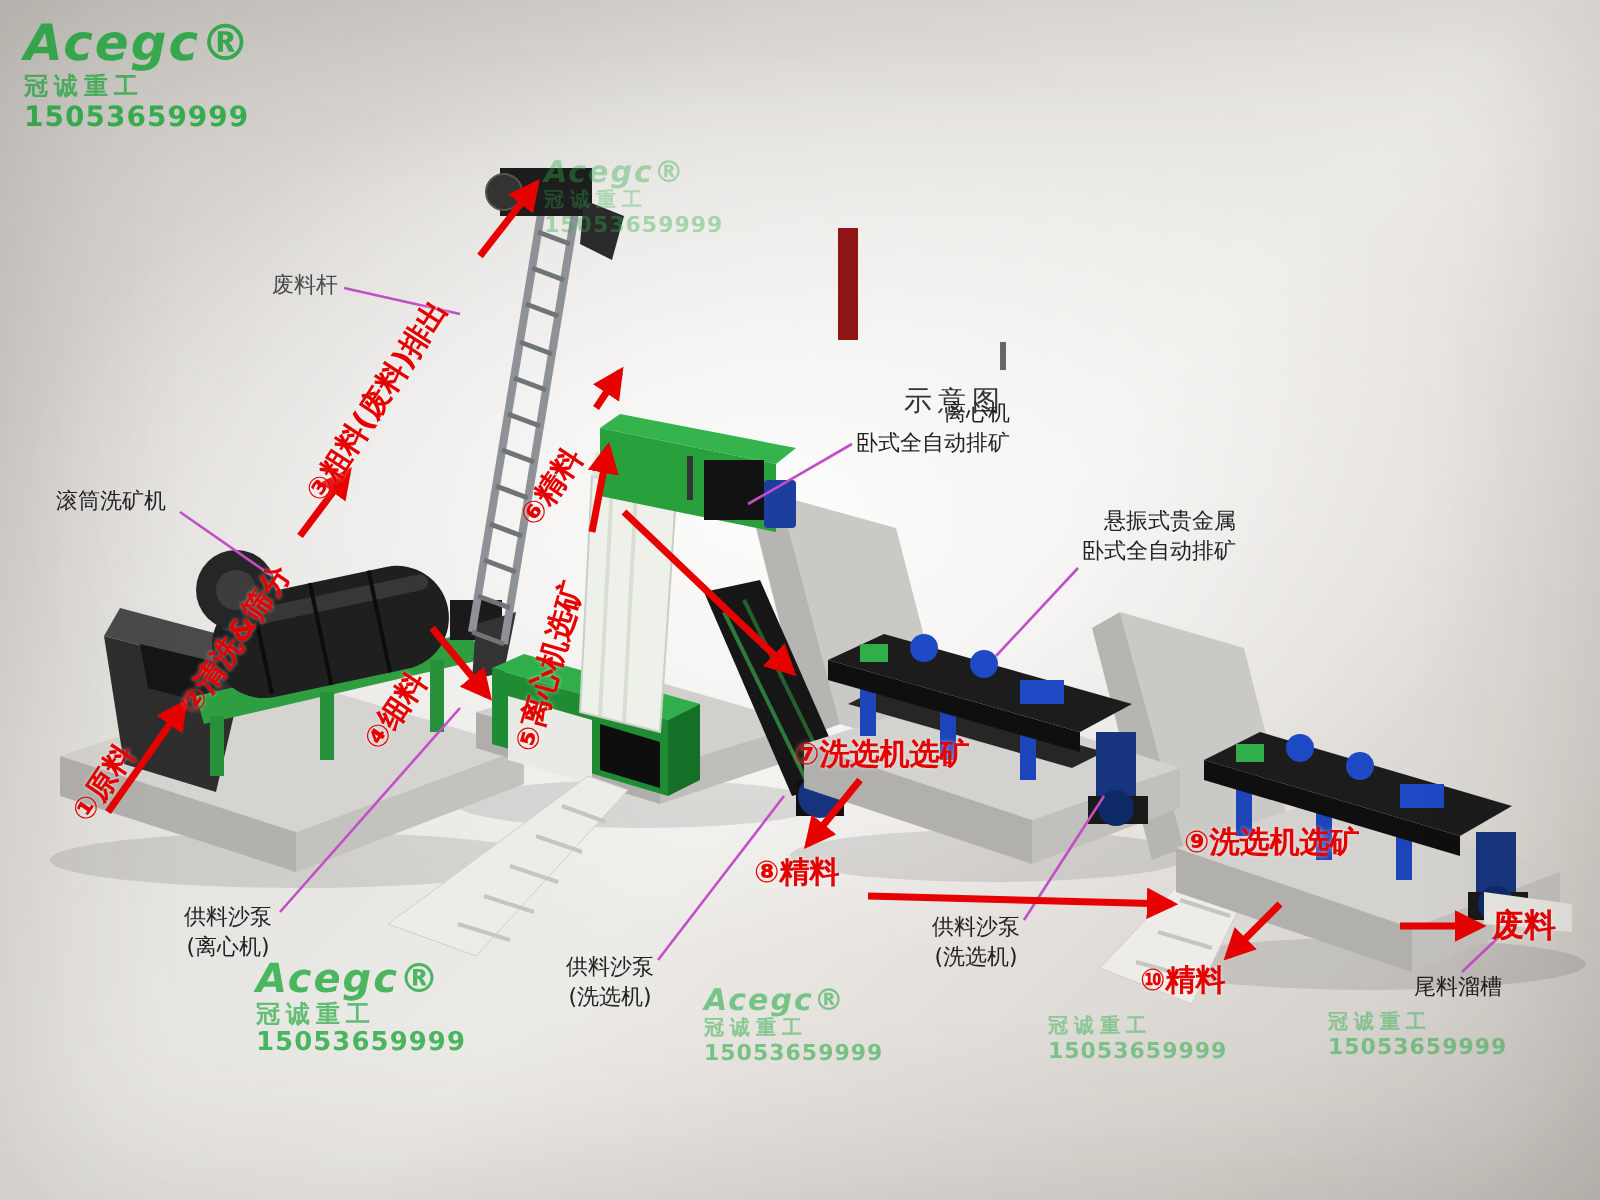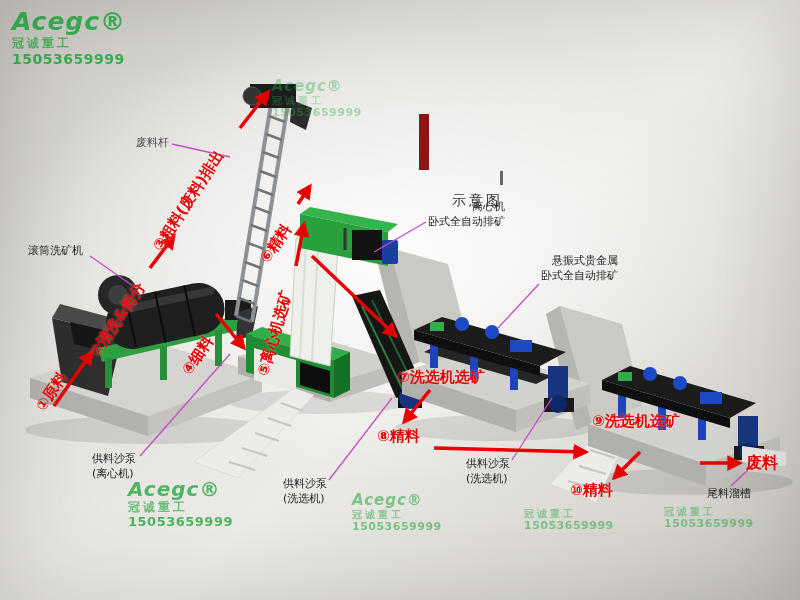--- a/index.html
+++ b/index.html
@@ -19,21 +19,21 @@
   .subtitle{position:absolute;left:452px;top:171px;display:flex;align-items:flex-end;gap:7px;z-index:2;
             font-size:14px;color:#333;letter-spacing:3px;flex-direction:column;}
   .sub-bar{display:inline-block;width:3px;height:14px;background:#666;}
   
   .flow{position:absolute;color:#e60000;font-weight:bold;font-size:15px;white-space:nowrap;
         transform-origin:0 50%;transform:rotate(var(--rot,0deg));z-index:3;
         text-shadow:0 0 2px rgba(255,255,255,.55);}
   .flow.big{font-size:16px;}
   
   .callout{position:absolute;font-size:11px;color:#222;white-space:nowrap;line-height:1.35;z-index:3;text-align:right;}
-  .callout.center{text-align:left;}
+  .callout.center{text-align:center;}
   .callout.gray{color:#4a4a4a;}
   
   .wm{position:absolute;z-index:4;color:#2fae4a;line-height:1.15;pointer-events:none;white-space:nowrap;}
   .wm-brand{font-style:italic;font-weight:bold;font-size:20px;letter-spacing:1px;}
   .wm-company{font-size:12px;letter-spacing:3px;font-weight:bold;opacity:.85;}
   .wm-phone{font-size:13px;font-weight:bold;letter-spacing:.5px;}
   .wm.big .wm-brand{font-size:25px;}
   .wm.big .wm-phone{font-size:14px;}
   .wm.small .wm-brand{font-size:15px;}
   .wm.small .wm-company{font-size:10px;}

